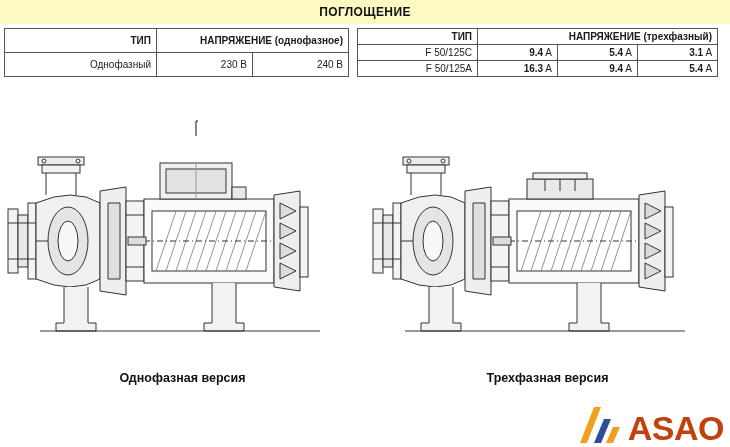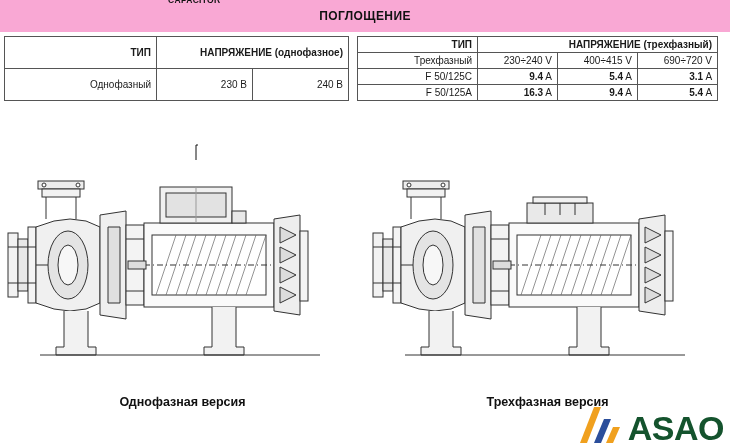--- a/index.html
+++ b/index.html
@@ -16,22 +16,22 @@
     position: relative;
   }
   .page {
     width: 730px;
     height: 447px;
     position: relative;
   }
 
   
   .banner {
-    height: 32px;
-    background: #f9a8d4;
+    height: 24px;
+    background: #fef9c3;
     display: flex;
     align-items: center;
     justify-content: center;
   }
   .banner-title {
     font-size: 12px;
     font-weight: bold;
     letter-spacing: 0.4px;
     color: #111;
   }
@@ -128,21 +128,21 @@
   }
   .logo-mark {
     position: relative;
     width: 50px;
     height: 42px;
     margin-right: 4px;
   }
   .logo-text {
     font-size: 34px;
     font-weight: bold;
-    color: #14532d;
+    color: #c2410c;
     letter-spacing: -0.5px;
     line-height: 34px;
   }
 </style>
 </head>
 <body>
 
 <div class="page">
 
   <div class="banner">
@@ -174,26 +174,20 @@
       <colgroup>
           <col class="d1">
           <col class="d2">
           <col class="d3">
           <col class="d4">
         </colgroup>
       <tbody>
         <tr>
           <td class="hdr leftcell">ТИП</td>
           <td class="hdr" colspan="3">НАПРЯЖЕНИЕ (трехфазный)</td>
-        </tr>
-        <tr>
-          <td class="leftcell">Трехфазный</td>
-          <td>230÷240 V</td>
-          <td>400÷415 V</td>
-          <td>690÷720 V</td>
         </tr>
         <tr>
           <td class="leftcell">F 50/125C</td>
           <td><span class="val-bold">9.4</span> <span class="unit">A</span></td>
           <td><span class="val-bold">5.4</span> <span class="unit">A</span></td>
           <td><span class="val-bold">3.1</span> <span class="unit">A</span></td>
         </tr>
         <tr>
           <td class="leftcell">F 50/125A</td>
           <td><span class="val-bold">16.3</span> <span class="unit">A</span></td>

